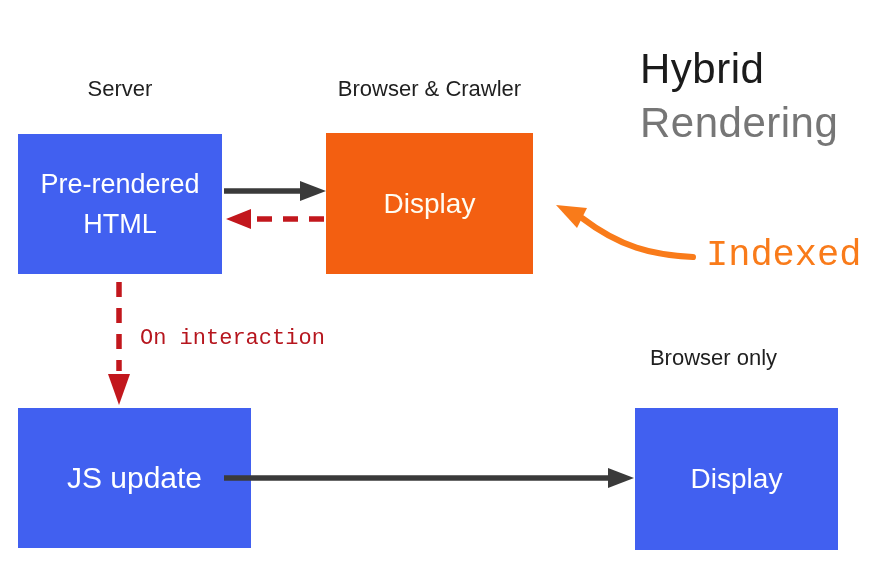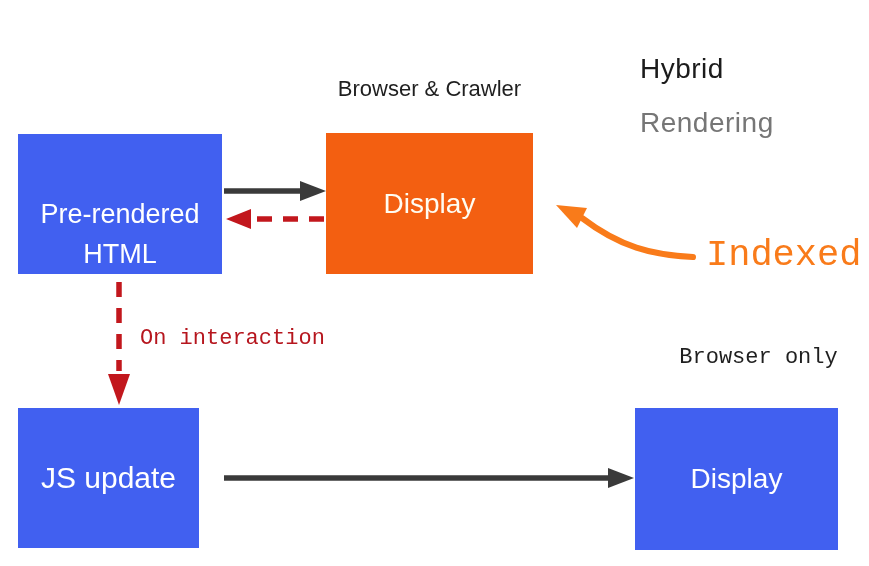--- a/index.html
+++ b/index.html
@@ -24,55 +24,56 @@
   .col-label{
     position:absolute;
     font-size:22px;
     color:var(--label-color);
     text-align:center;
     line-height:24px;
     font-weight:400;
   }
   #server-label{left:18px;top:77px;width:204px;}
   #browser-crawler-label{left:326px;top:77px;width:207px;}
-  #browser-only-label{left:657px;top:346px;width:203px;font-family:Liberation Mono, monospace;}
+  #browser-only-label{left:612px;top:346px;width:203px;}
   .box{
     position:absolute;
     display:flex;align-items:center;justify-content:center;
     text-align:center;
     color:#fff;
   }
   .box.blue{background:var(--box-blue);}
   .box.orange{background:var(--box-orange);color:#FEFCF2;}
-  #box-prerendered{left:18px;top:134px;width:204px;height:140px;font-size:27px;line-height:40px;padding:0 10px;box-sizing:border-box;align-items:flex-end;}
+  #box-prerendered{left:18px;top:134px;width:204px;height:140px;font-size:27px;line-height:40px;padding:0 10px;box-sizing:border-box;}
   #box-display-top{left:326px;top:133px;width:207px;height:141px;font-size:28px;}
-  #box-js-update{left:18px;top:408px;width:181px;height:140px;font-size:30px;}
+  #box-js-update{left:18px;top:408px;width:233px;height:140px;font-size:30px;}
   #box-display-bottom{left:635px;top:408px;width:203px;height:142px;font-size:28px;}
   .title{
     position:absolute;left:640px;top:42px;
-    font-size:28px;line-height:54px;letter-spacing:0.5px;
+    font-size:42px;line-height:54px;letter-spacing:0.5px;
   }
   .title .t1{color:var(--title-black);}
   .title .t2{color:var(--title-gray);}
   .annotation{position:absolute;white-space:nowrap;font-family:Liberation Mono, monospace;}
   #on-interaction{left:140px;top:326px;font-size:22px;color:var(--accent-red);}
   #indexed{left:706px;top:234px;font-size:37px;color:var(--accent-orange);}
   svg.arrows{position:absolute;left:0;top:0;width:869px;height:566px;pointer-events:none;}
   .stroke-black{stroke:var(--arrow-black);stroke-width:5.5;fill:none;}
   .fill-black{fill:var(--arrow-black);}
   .stroke-red{stroke:var(--arrow-red);stroke-width:5.5;fill:none;stroke-dasharray:15 11;}
   .fill-red{fill:var(--arrow-red);}
   .stroke-orange{stroke:var(--accent-orange);stroke-width:6;fill:none;stroke-linecap:round;}
   .fill-orange{fill:var(--accent-orange);}
 </style>
 </head>
 <body>
 
 <div class="canvas">
 
+  <div class="col-label" id="server-label">Server</div>
   <div class="col-label" id="browser-crawler-label">Browser &amp; Crawler</div>
   <div class="col-label" id="browser-only-label">Browser only</div>
 
   <div class="title">
     <div class="t1">Hybrid</div>
     <div class="t2">Rendering</div>
   </div>
 
   <div class="box blue" id="box-prerendered">
     <span>Pre-rendered HTML</span>

